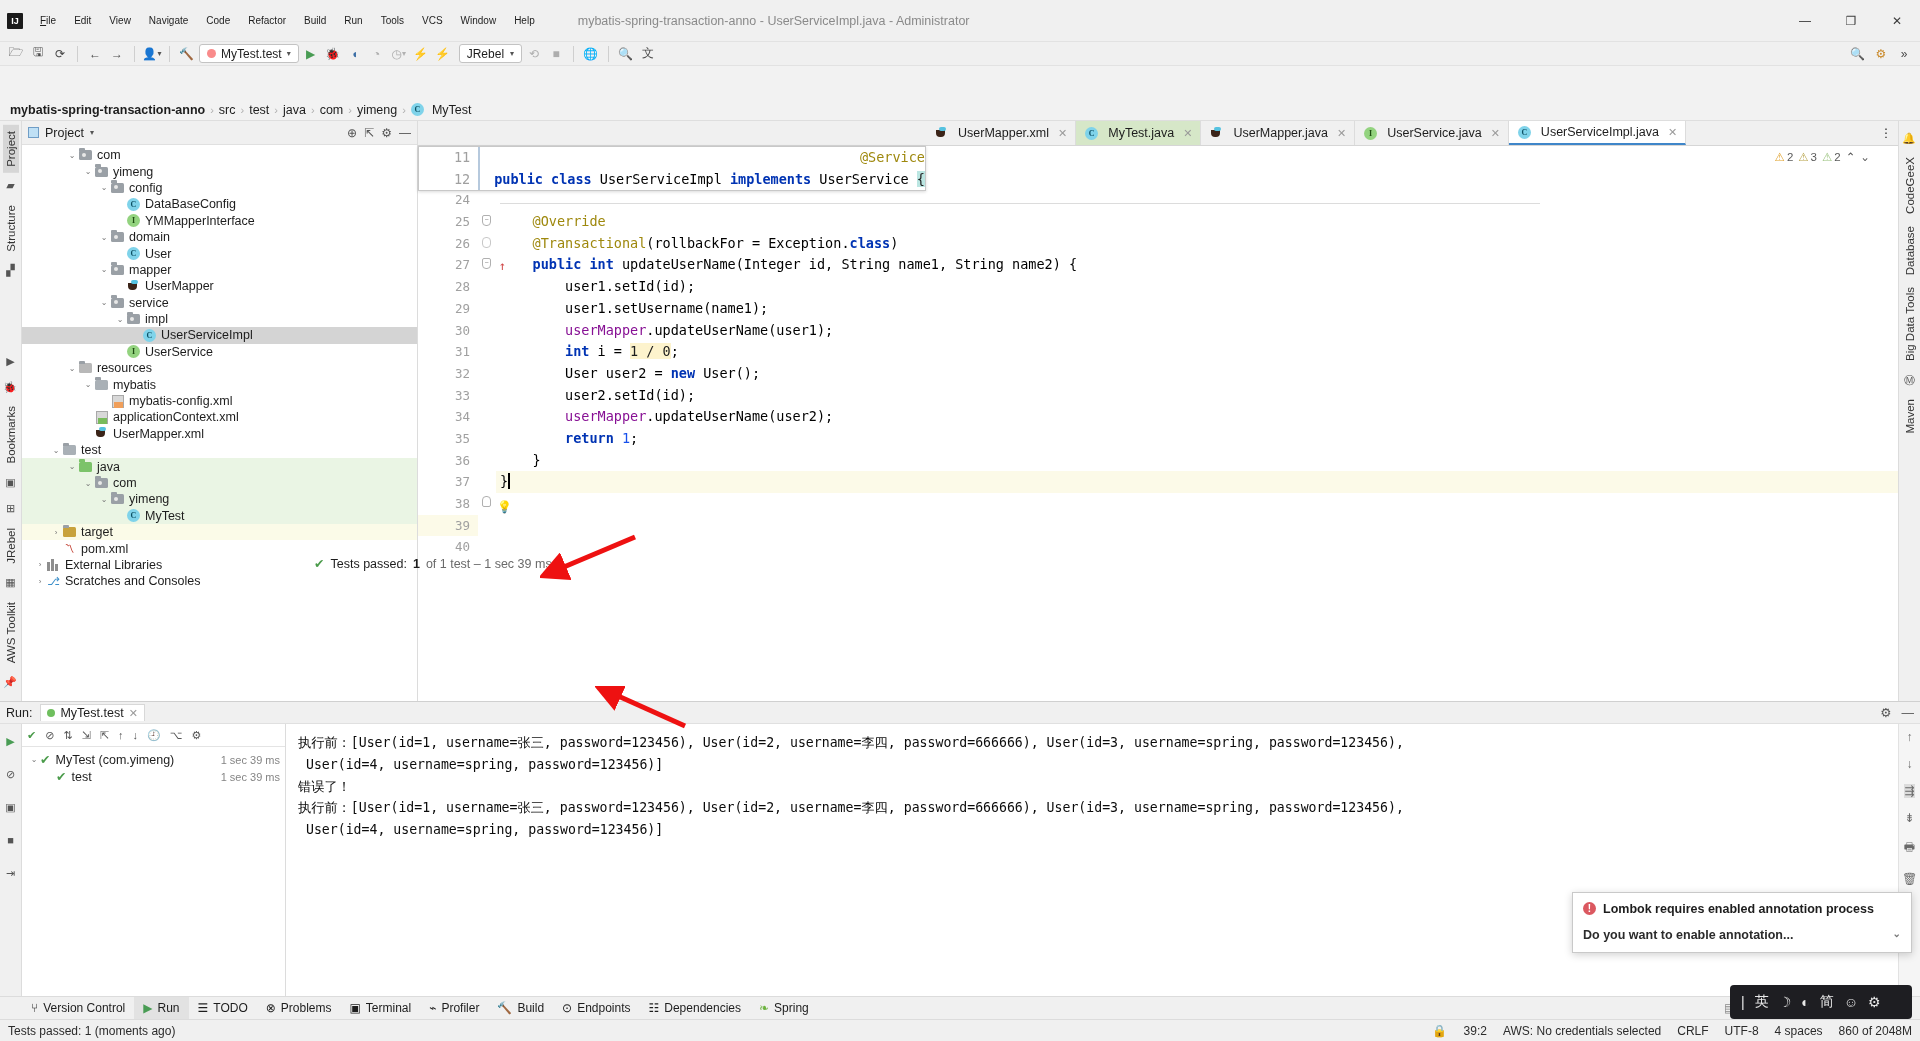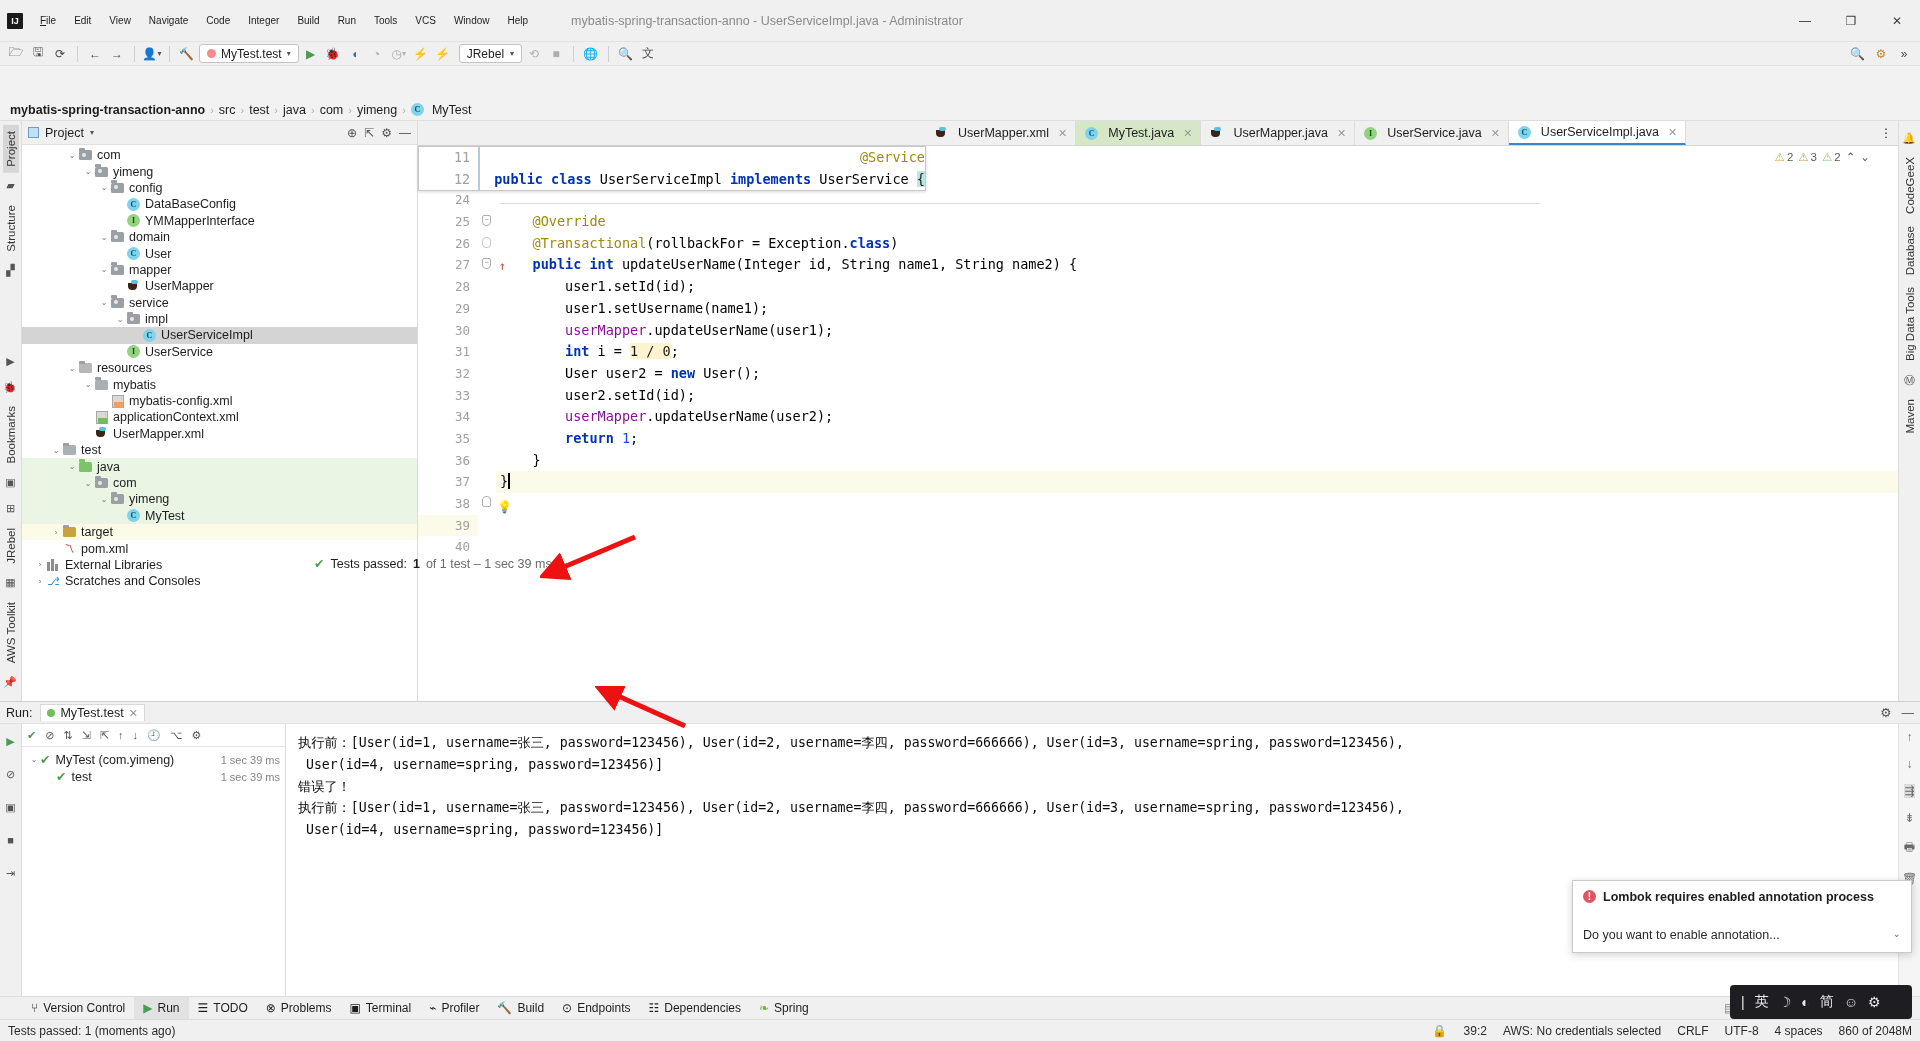--- a/index.html
+++ b/index.html
@@ -197,21 +197,21 @@
 
   
   .notif {
     position:absolute; right:8px; bottom:88px; width:340px; background:#fff;
     border:1px solid #c9c9c9; box-shadow:0 2px 8px rgba(0,0,0,.18); z-index:30;
     padding:9px 10px 10px 10px; font-size:12.5px;
   }
   .notif-title { display:flex; align-items:flex-start; gap:7px; font-weight:bold; color:#1d1d1d; }
   .notif-err { width:13px;height:13px;border-radius:50%;background:#db5860;color:#fff;
                font-size:10px; font-weight:bold; display:flex;align-items:center;justify-content:center; flex:none; }
-  .notif-body { margin-top:24px; display:flex; align-items:flex-start; color:#2b2b2b; }
+  .notif-body { margin-top:12px; display:flex; align-items:flex-start; color:#2b2b2b;font-weight:bold; }
   .notif-gear { margin-left:auto; color:#777; font-size:10px; }
 
   
   .imebar {
     position:absolute; right:8px; bottom:22px; height:34px; width:182px;
     background:#1e1e22; border-radius:4px; display:flex; align-items:center;
     gap:10px; padding:0 11px; color:#e8e8e8; font-size:14px; z-index:40;
   }
 
   
@@ -223,21 +223,21 @@
 <div class="app">
 
   <div class="titlebar">
     <div class="ij-logo">IJ</div>
     <div class="menubar">
       <div class="menuitem"><u>F</u><span>ile</span></div>
       <div class="menuitem">Edit</div>
       <div class="menuitem">View</div>
       <div class="menuitem">Navigate</div>
       <div class="menuitem">Code</div>
-      <div class="menuitem">Integer</div>
+      <div class="menuitem">Refactor</div>
       <div class="menuitem">Build</div>
       <div class="menuitem">Run</div>
       <div class="menuitem">Tools</div>
       <div class="menuitem">VCS</div>
       <div class="menuitem">Window</div>
       <div class="menuitem">Help</div>
     </div>
     <div class="win-title">mybatis-spring-transaction-anno - UserServiceImpl.java - Administrator</div>
     <div class="win-ctrls">
       <div class="win-btn">—</div>

